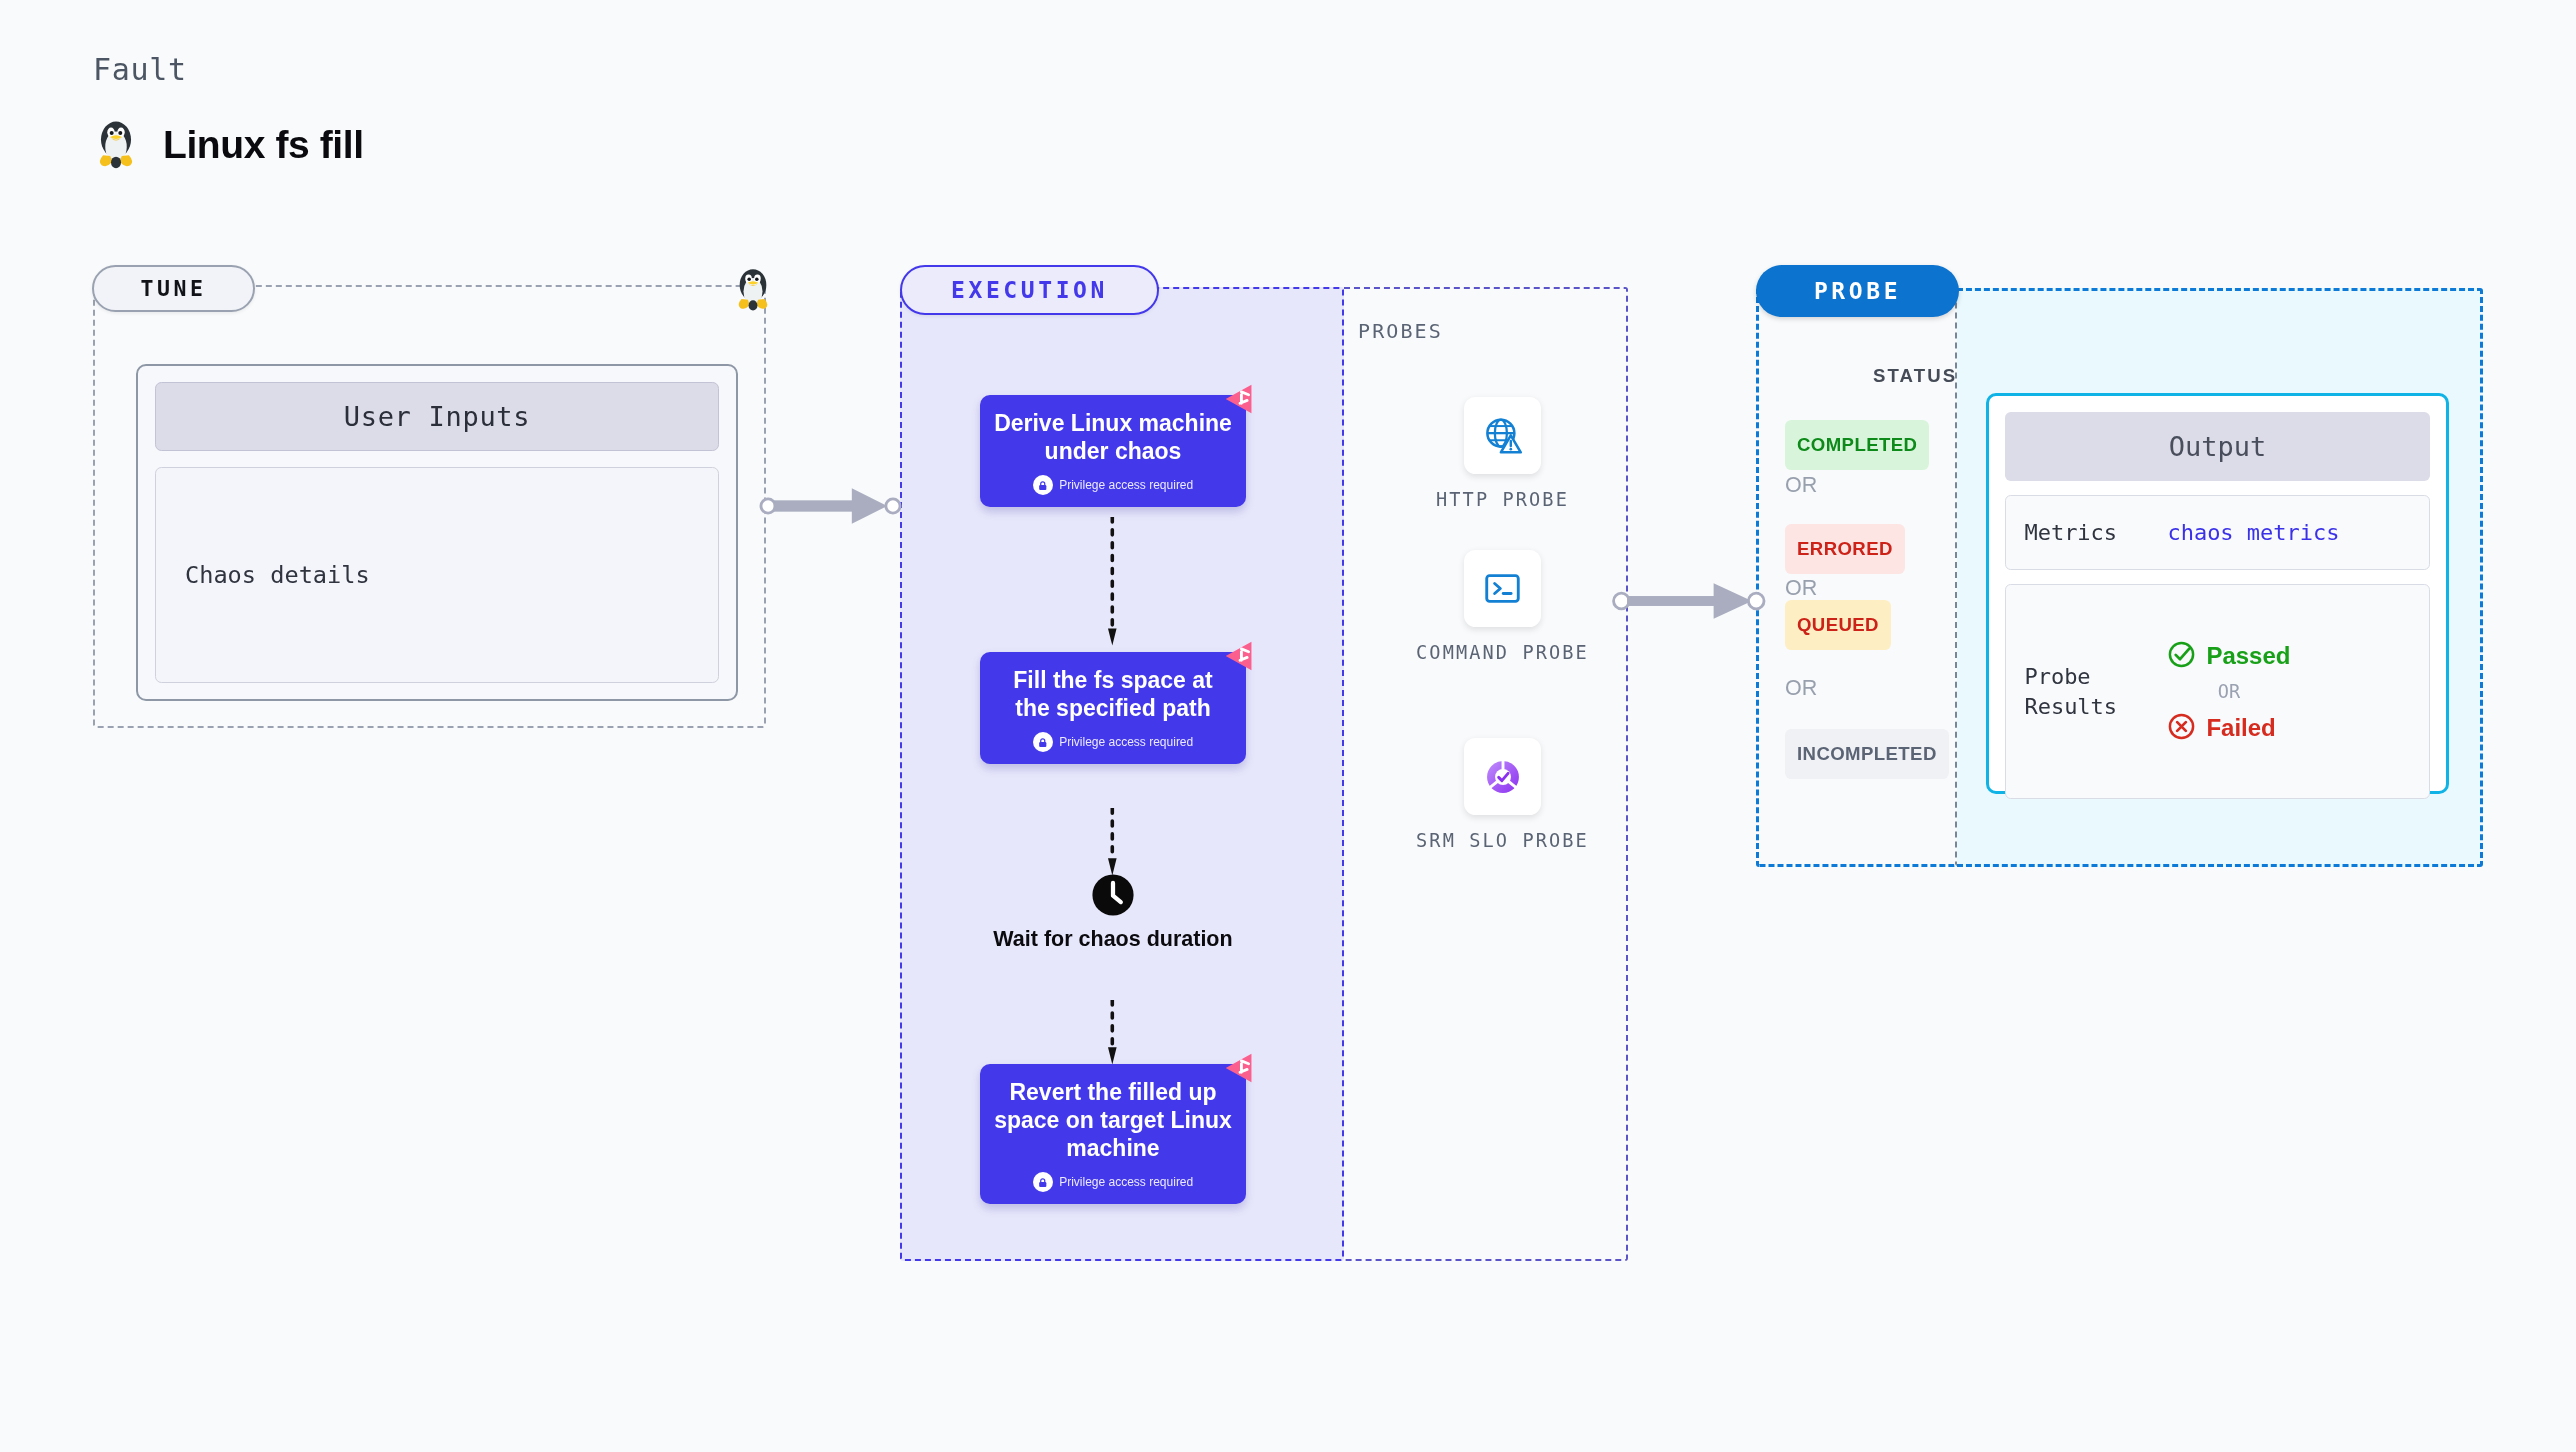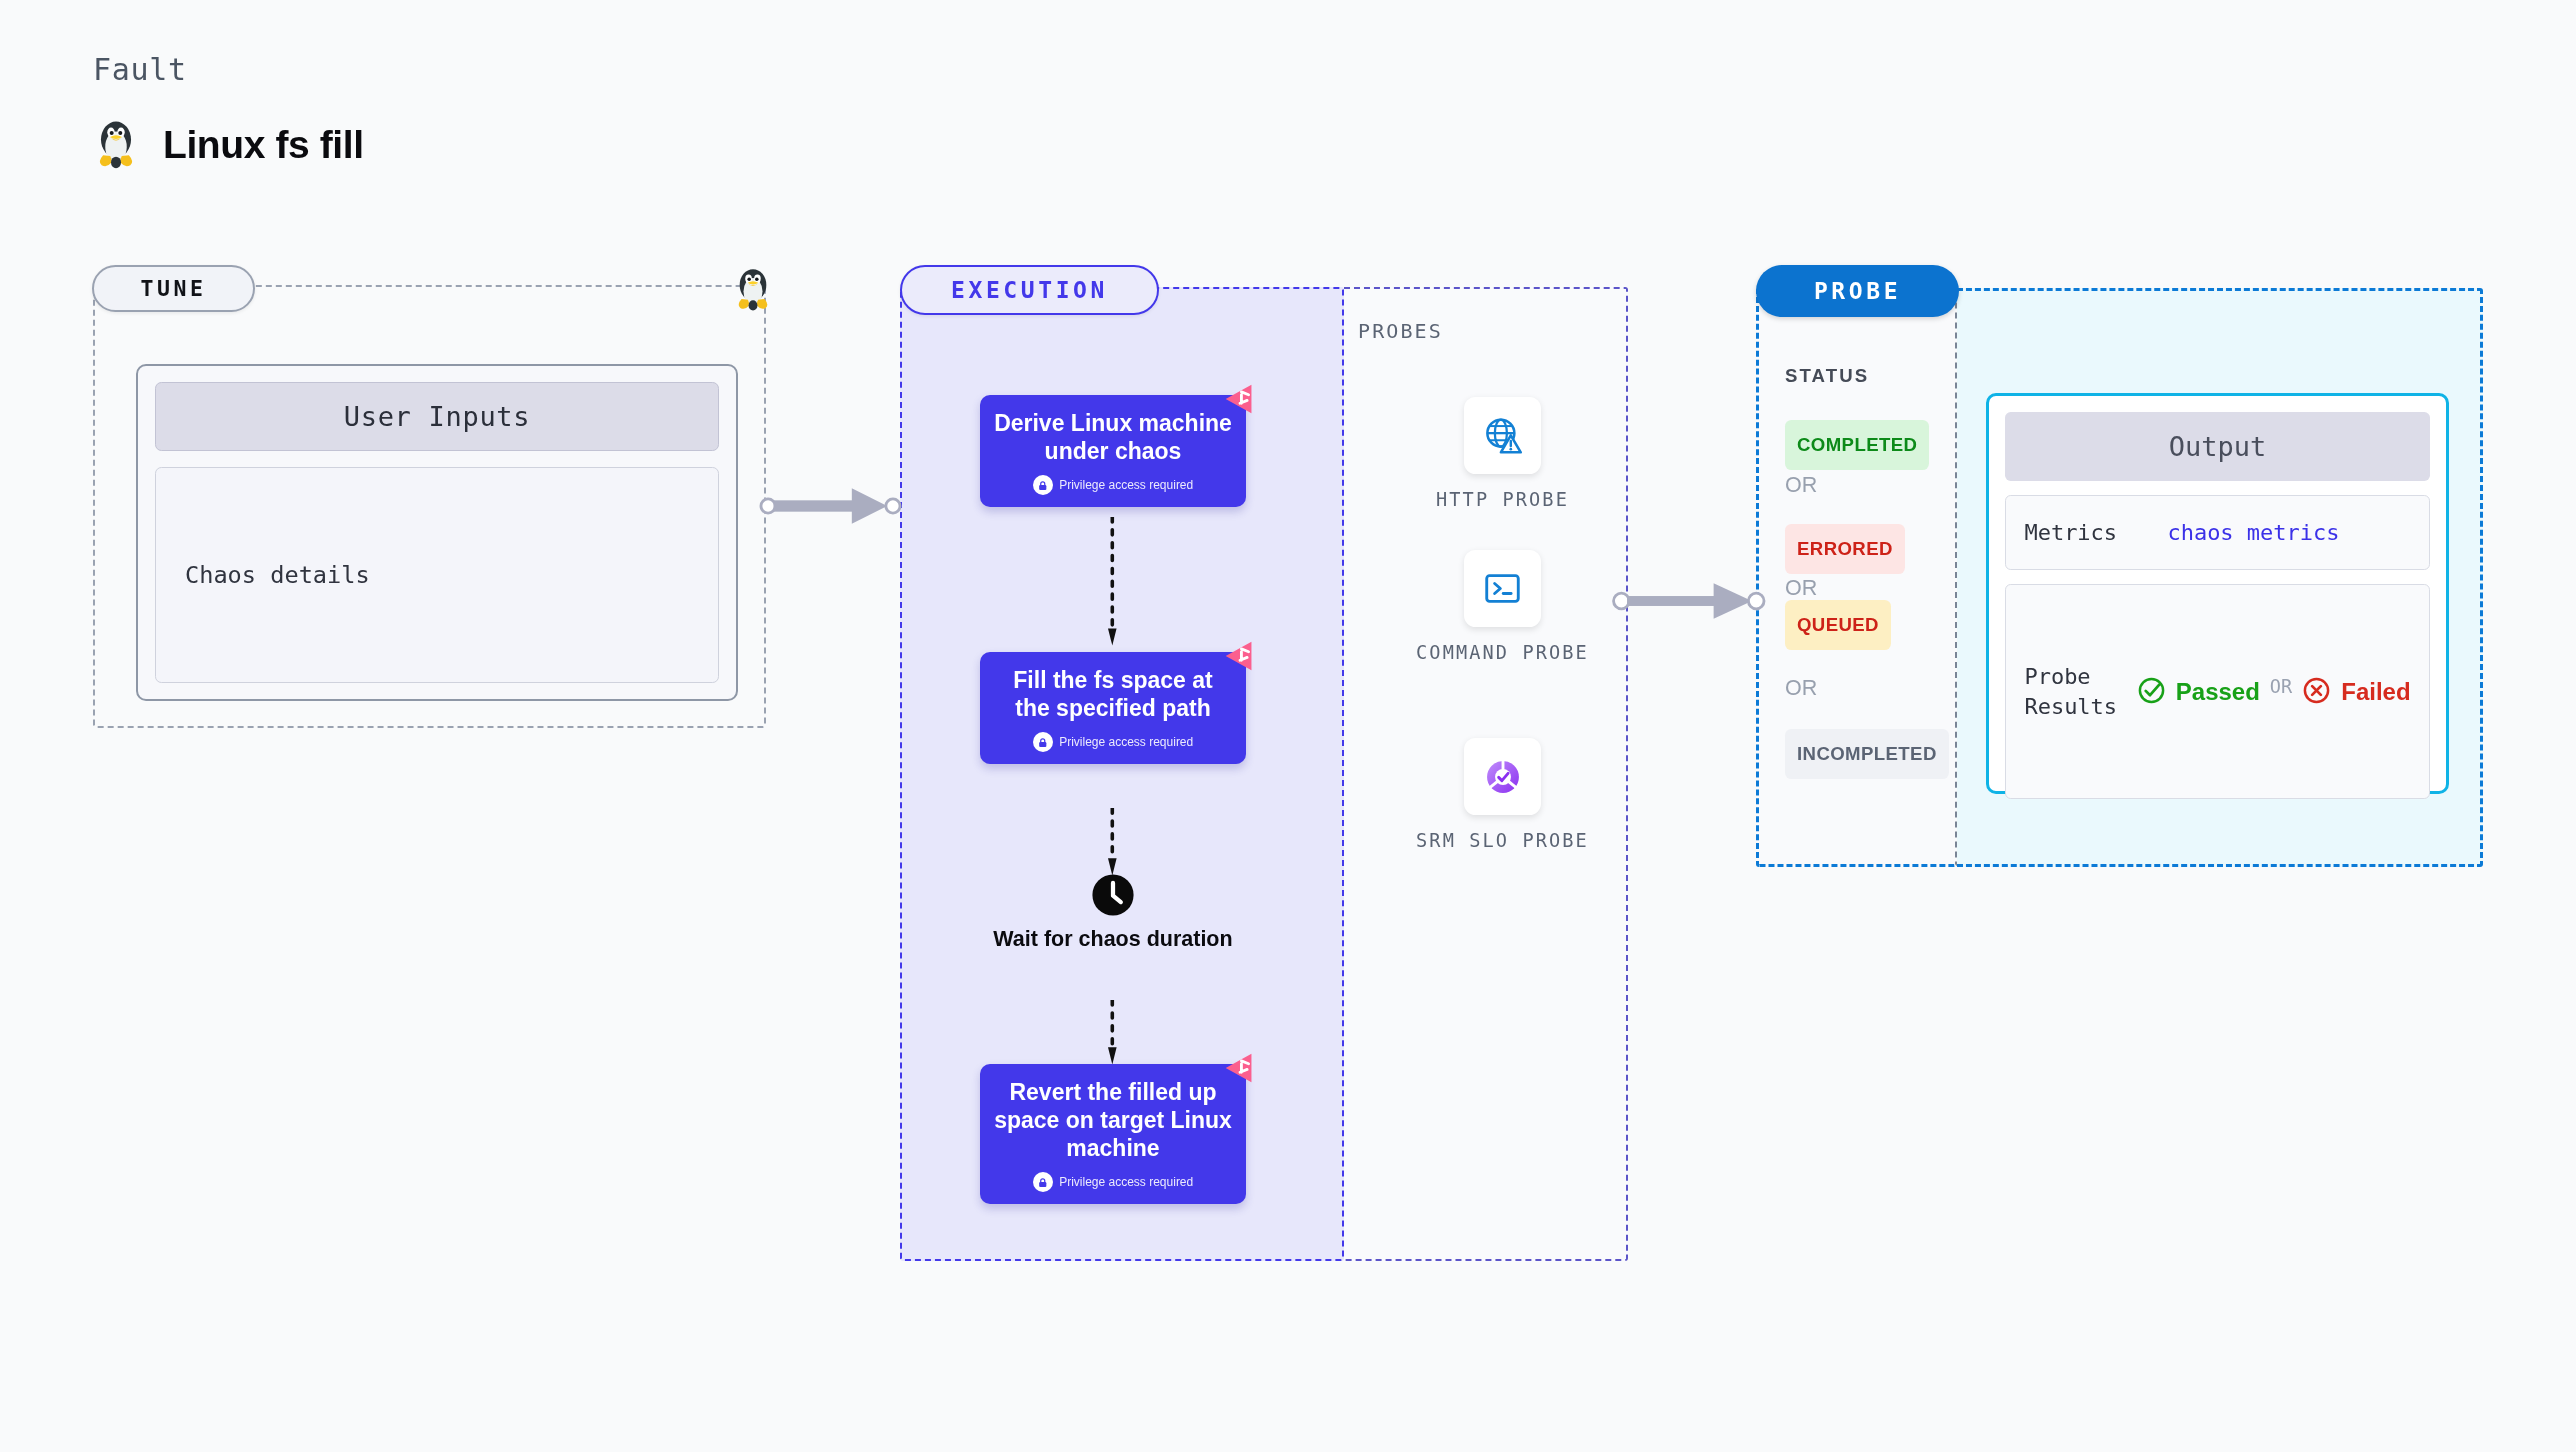--- a/index.html
+++ b/index.html
@@ -169,21 +169,21 @@
   .probe-name {
     margin-top: 14.3px; font-family: "DejaVu Sans Mono", monospace;
     font-size: 18.6px; color: #5b6474; letter-spacing: 2.1px; line-height: 1.32;
   }
   .probe-1 { left: 1395px; top: 397px; }
   .probe-2 { left: 1395px; top: 550px; }
   .probe-3 { left: 1395px; top: 738px; }
 
   
   .status-label {
-    position: absolute; left: 1785px; top: 365px;
+    position: absolute; left: 1873px; top: 365px;
     font-size: 18.6px; font-weight: bold; color: #454b57; letter-spacing: 2.1px;
   }
   .status-badge {
     position: absolute; border-radius: 6.4px; padding: 14px 12px;
     font-size: 18.6px; font-weight: bold; letter-spacing: 0.4px;
   }
   .sb-completed { left: 1785px; top: 420px; background: #d8f5db; color: #0d8a19; }
   .sb-errored   { left: 1785px; top: 524px; background: #fde5e4; color: #cd2218; }
   .sb-queued    { left: 1785px; top: 600px; background: #fdefc3; color: #cd2218; }
   .sb-incomplete{ left: 1785px; top: 729px; background: #eff1f5; color: #5b6474; }
@@ -209,21 +209,21 @@
   }
   .out-row-metrics { height: 75px; }
   .out-row-probes  { height: 215px; align-items: center; }
   .out-key {
     font-family: "DejaVu Sans Mono", monospace; font-size: 22px; color: #30343f;
     width: 143px; line-height: 1.35;
   }
   .out-val-link {
     font-family: "DejaVu Sans Mono", monospace; font-size: 22px; color: #3b31e8;
   }
-  .probe-results-vals { display: flex; flex-direction: row; gap: 10px; text-align: center; }
+  .probe-results-vals { display: flex; flex-direction: column; gap: 10px; text-align: center; }
   .pr-line { display: flex; align-items: center; gap: 10px; }
   .pr-pass { font-size: 24px; font-weight: bold; color: #18a118; }
   .pr-fail { font-size: 24px; font-weight: bold; color: #d62b1f; }
   .pr-or { font-size: 18.6px; color: #9aa2b1; font-family: "DejaVu Sans Mono", monospace; }
 </style>
 </head>
 <body>
 
 <div class="page">
 

